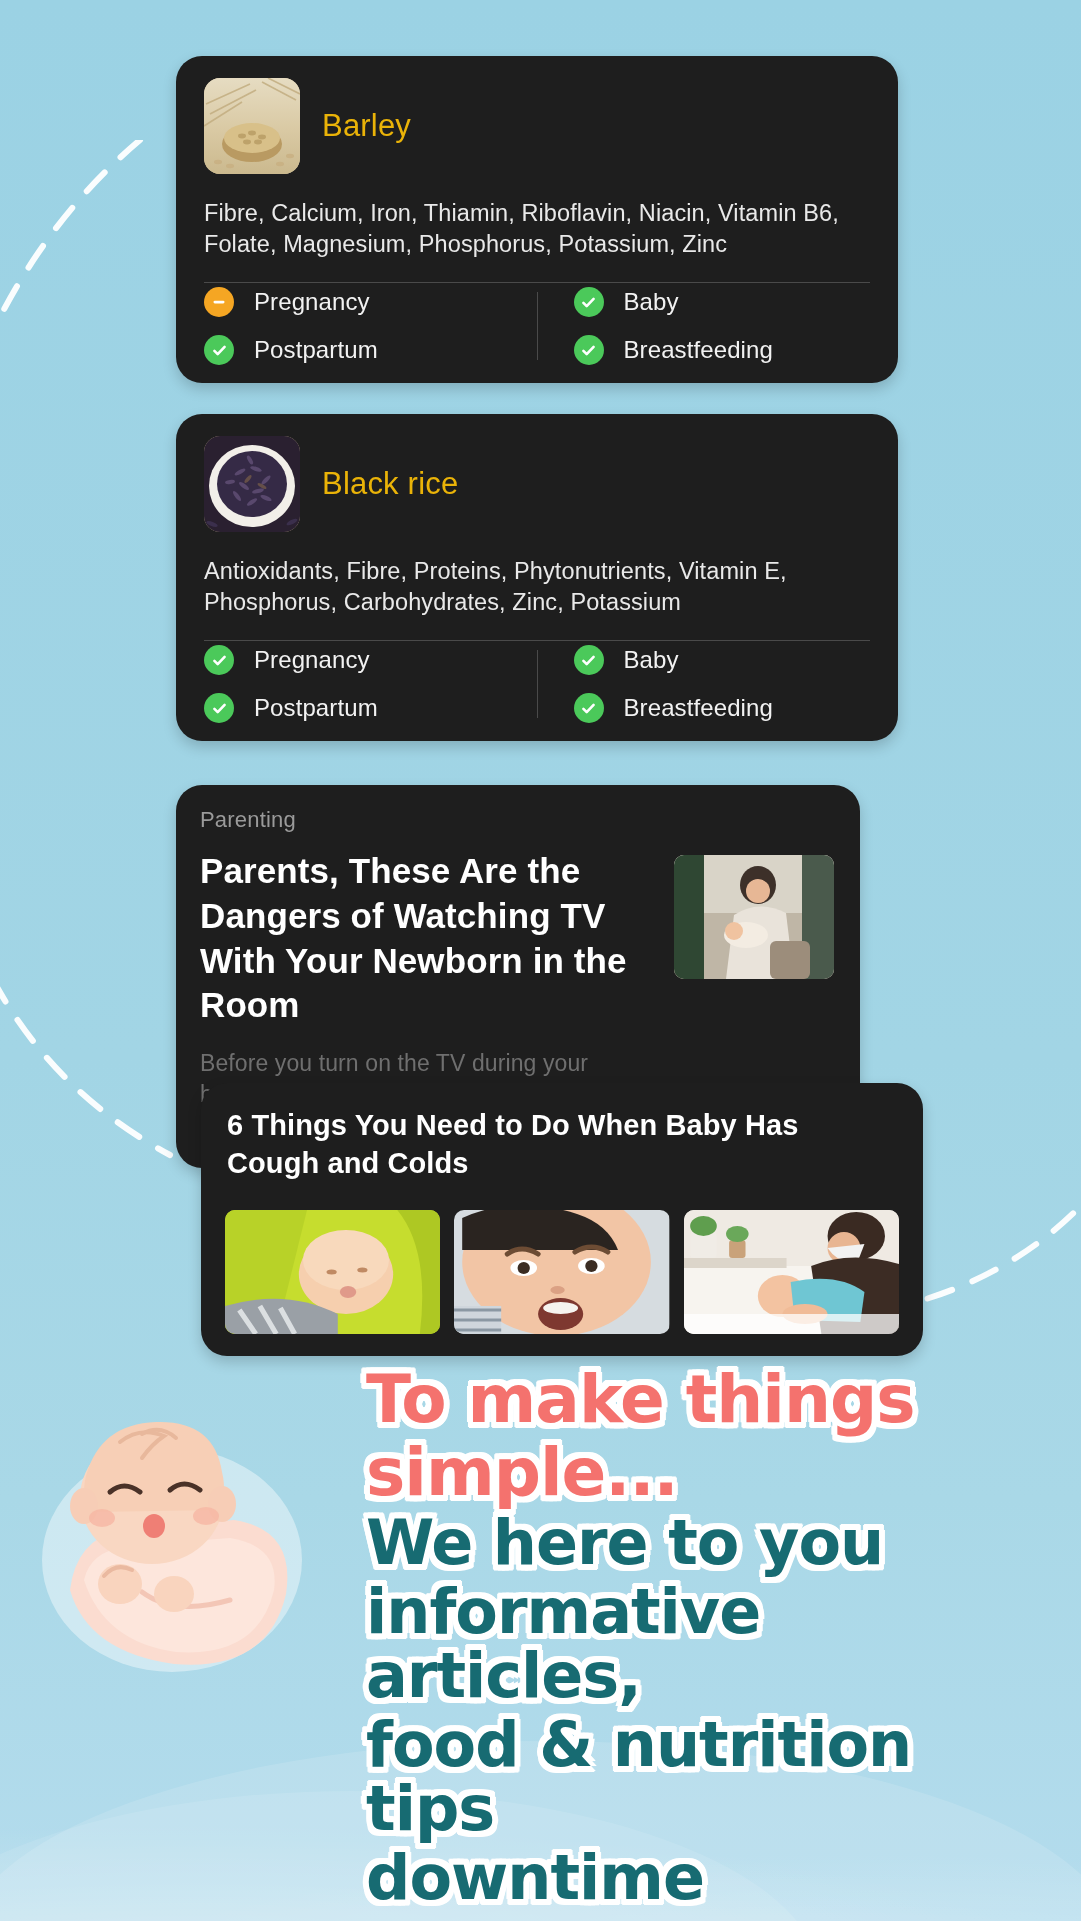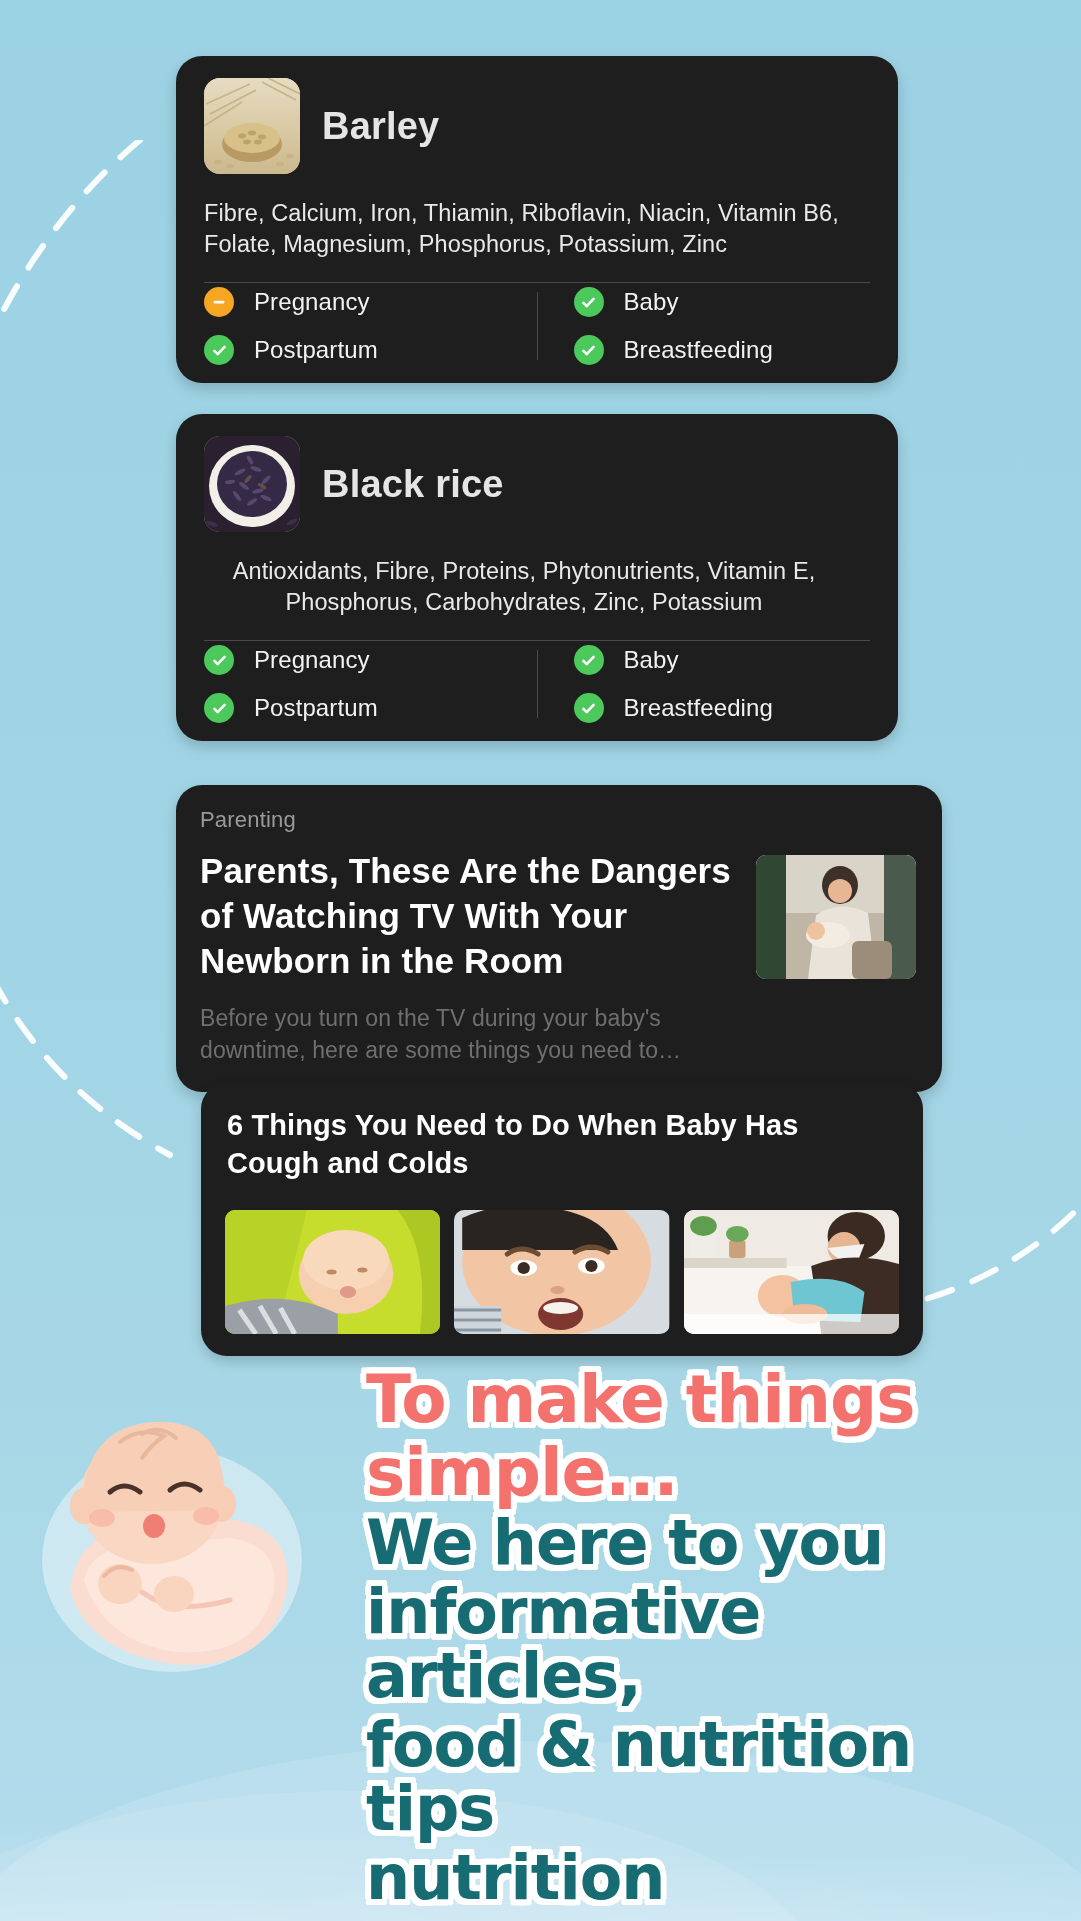--- a/index.html
+++ b/index.html
@@ -66,23 +66,23 @@
   .food-head { display: flex; align-items: center; gap: 22px; }
   .food-thumb {
     width: 96px; height: 96px;
     border-radius: 16px;
     overflow: hidden;
     flex: 0 0 auto;
     background: #cbb894;
   }
   .food-thumb svg { display: block; width: 100%; height: 100%; }
   .food-title {
-    color: #e5e5e5;
-    font-size: 38px;
-    font-weight: bold;
+    color: #eab308;
+    font-size: 31px;
+    font-weight: normal;
     letter-spacing: 0.2px;
   }
   .food-nutrients {
     margin-top: 24px;
     color: #e9e9e9;
     font-size: 23.5px;
     line-height: 1.32;
     letter-spacing: 0.1px;
     max-width: 640px;
   }
@@ -118,21 +118,21 @@
   .badge.ok   { background: #4bc95a; }
   .badge.warn { background: #f5a623; }
   .badge svg { display: block; }
   .status-label {
     color: #f2f2f2;
     font-size: 24px;
     letter-spacing: 0.1px;
   }
 
   
-  .article-card { left: 176px; width: 766px; padding: 22px 26px 26px 24px; }
+  .article-card { left: 176px; width: 684px; padding: 22px 26px 26px 24px; }
   .article-category {
     color: #9a9a9a;
     font-size: 22px;
     letter-spacing: 0.2px;
   }
   .article-body { display: flex; gap: 18px; margin-top: 16px; }
   .article-text { flex: 1 1 auto; }
   .article-title {
     color: #ffffff;
     font-size: 35px;
@@ -316,21 +316,21 @@
         <span class="badge ok">
           <svg width="17" height="17" viewBox="0 0 17 17">
               <path d="M3.4 8.8 L6.7 12.1 L13.6 4.9" stroke="#fff" stroke-width="2.6" fill="none" stroke-linecap="round" stroke-linejoin="round"></path>
             </svg>
         </span>
         <span class="status-label">Breastfeeding</span>
       </div>
     </div>
   </div>
 
-  <div class="card food-card" style="top:414px;text-align:center;">
+  <div class="card food-card" style="top:414px;">
     <div class="food-head">
       <div class="food-thumb">
         <svg viewBox="0 0 96 96" preserveAspectRatio="none">
           <rect width="96" height="96" fill="#2a2030"></rect>
           <ellipse cx="48" cy="50" rx="43" ry="41" fill="#f2efe9"></ellipse>
           <ellipse cx="48" cy="48" rx="35" ry="33" fill="#352a46"></ellipse>
           <g fill="#5b4a70" opacity="0.95">
             <ellipse cx="36" cy="36" rx="6" ry="2.1" transform="rotate(-28 36 36)"></ellipse>
             <ellipse cx="52" cy="33" rx="6" ry="2.1" transform="rotate(18 52 33)"></ellipse>
             <ellipse cx="62" cy="44" rx="6" ry="2.1" transform="rotate(-44 62 44)"></ellipse>
@@ -478,21 +478,21 @@
       </div>
     </div>
   </div>
 
   <div class="promo">
     <div class="promo-line accent">To make things</div>
     <div class="promo-line accent">simple...</div>
     <div class="promo-line teal">We here to you</div>
     <div class="promo-line teal">informative articles,</div>
     <div class="promo-line teal">food &amp; nutrition tips</div>
-    <div class="promo-line teal">nutrition</div>
+    <div class="promo-line teal">downtime</div>
   </div>
 
   <div class="baby">
     <svg viewBox="0 0 300 300">
       <ellipse cx="148" cy="180" rx="130" ry="112" fill="#ffffff" opacity="0.42"></ellipse>
       <path d="M46 210 Q64 272 150 284 Q244 292 262 214 Q272 150 210 140 L96 150 Q52 160 46 210 Z" fill="#fbdcd0"></path>
       <path d="M60 200 Q80 262 152 272 Q234 278 250 210 Q256 166 206 158 L102 166 Q66 172 60 200 Z" fill="#fde6dc"></path>
       <path d="M118 212 Q150 236 206 220" stroke="#f3c6b6" stroke-width="5" fill="none" stroke-linecap="round"></path>
       <ellipse cx="128" cy="118" rx="72" ry="66" fill="#f9d7c2"></ellipse>
       <path d="M62 96 Q76 44 132 42 Q190 40 198 92 Q204 116 192 130 L70 132 Q56 118 62 96 Z" fill="#f7cfb6"></path>

